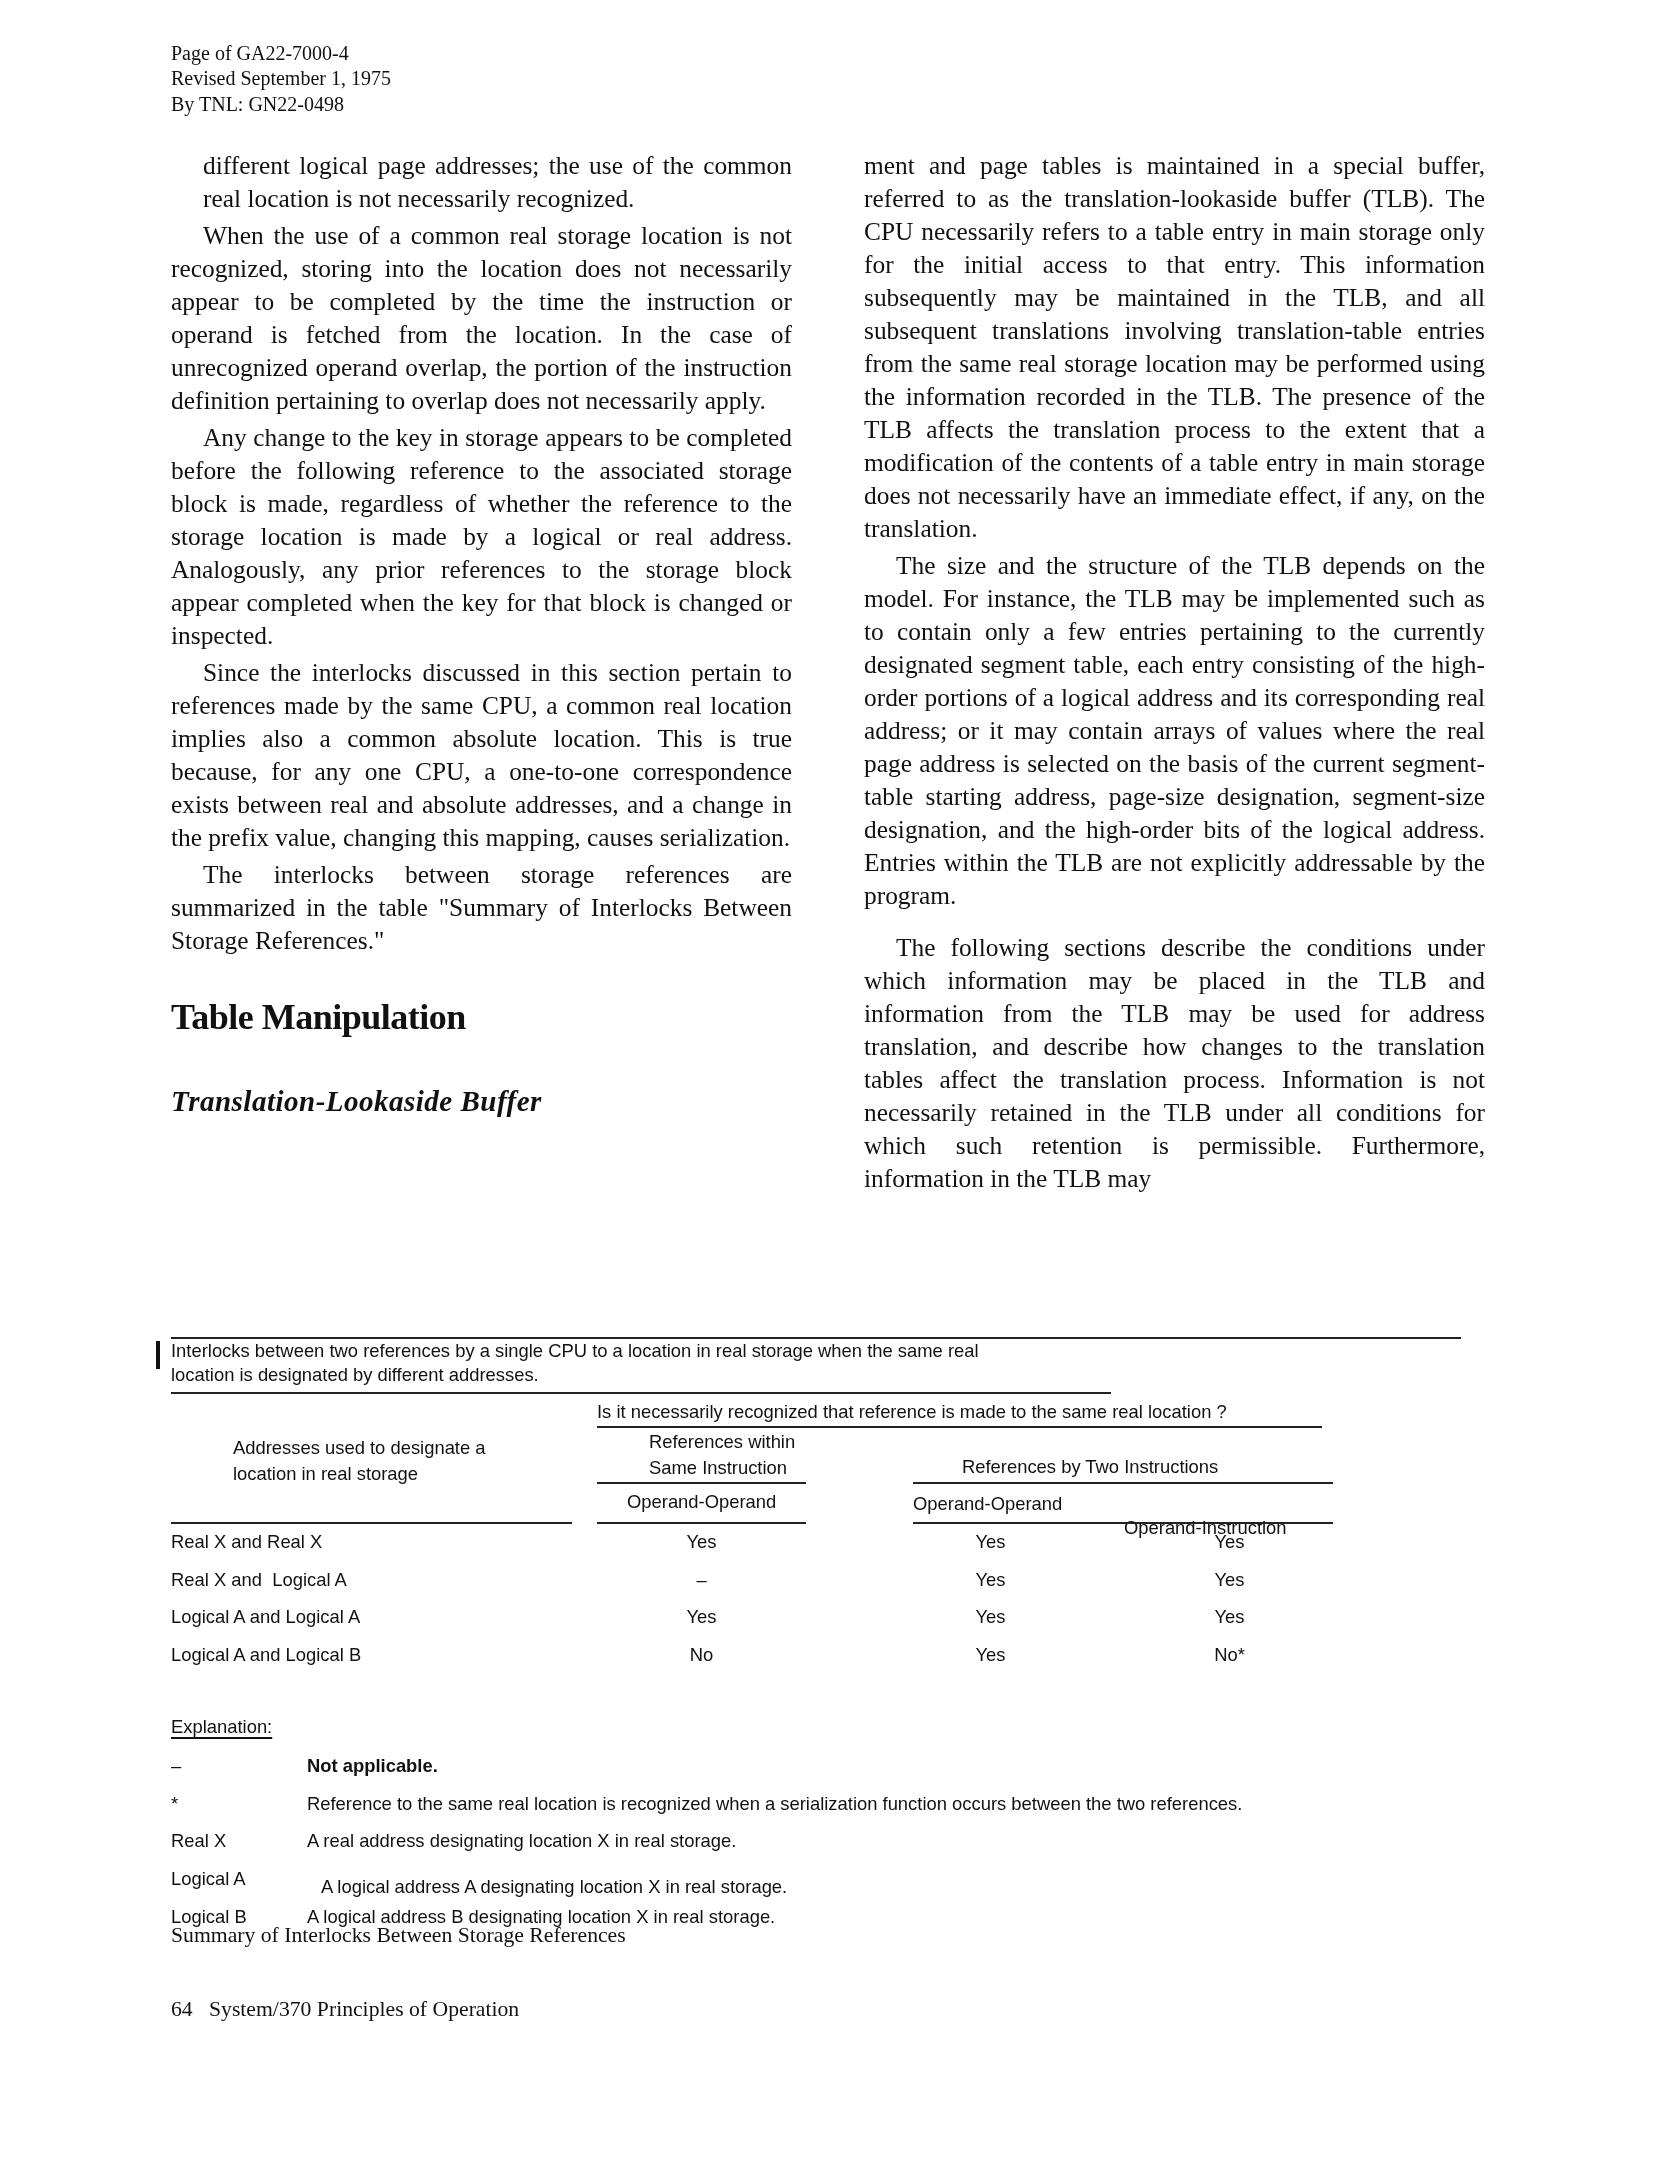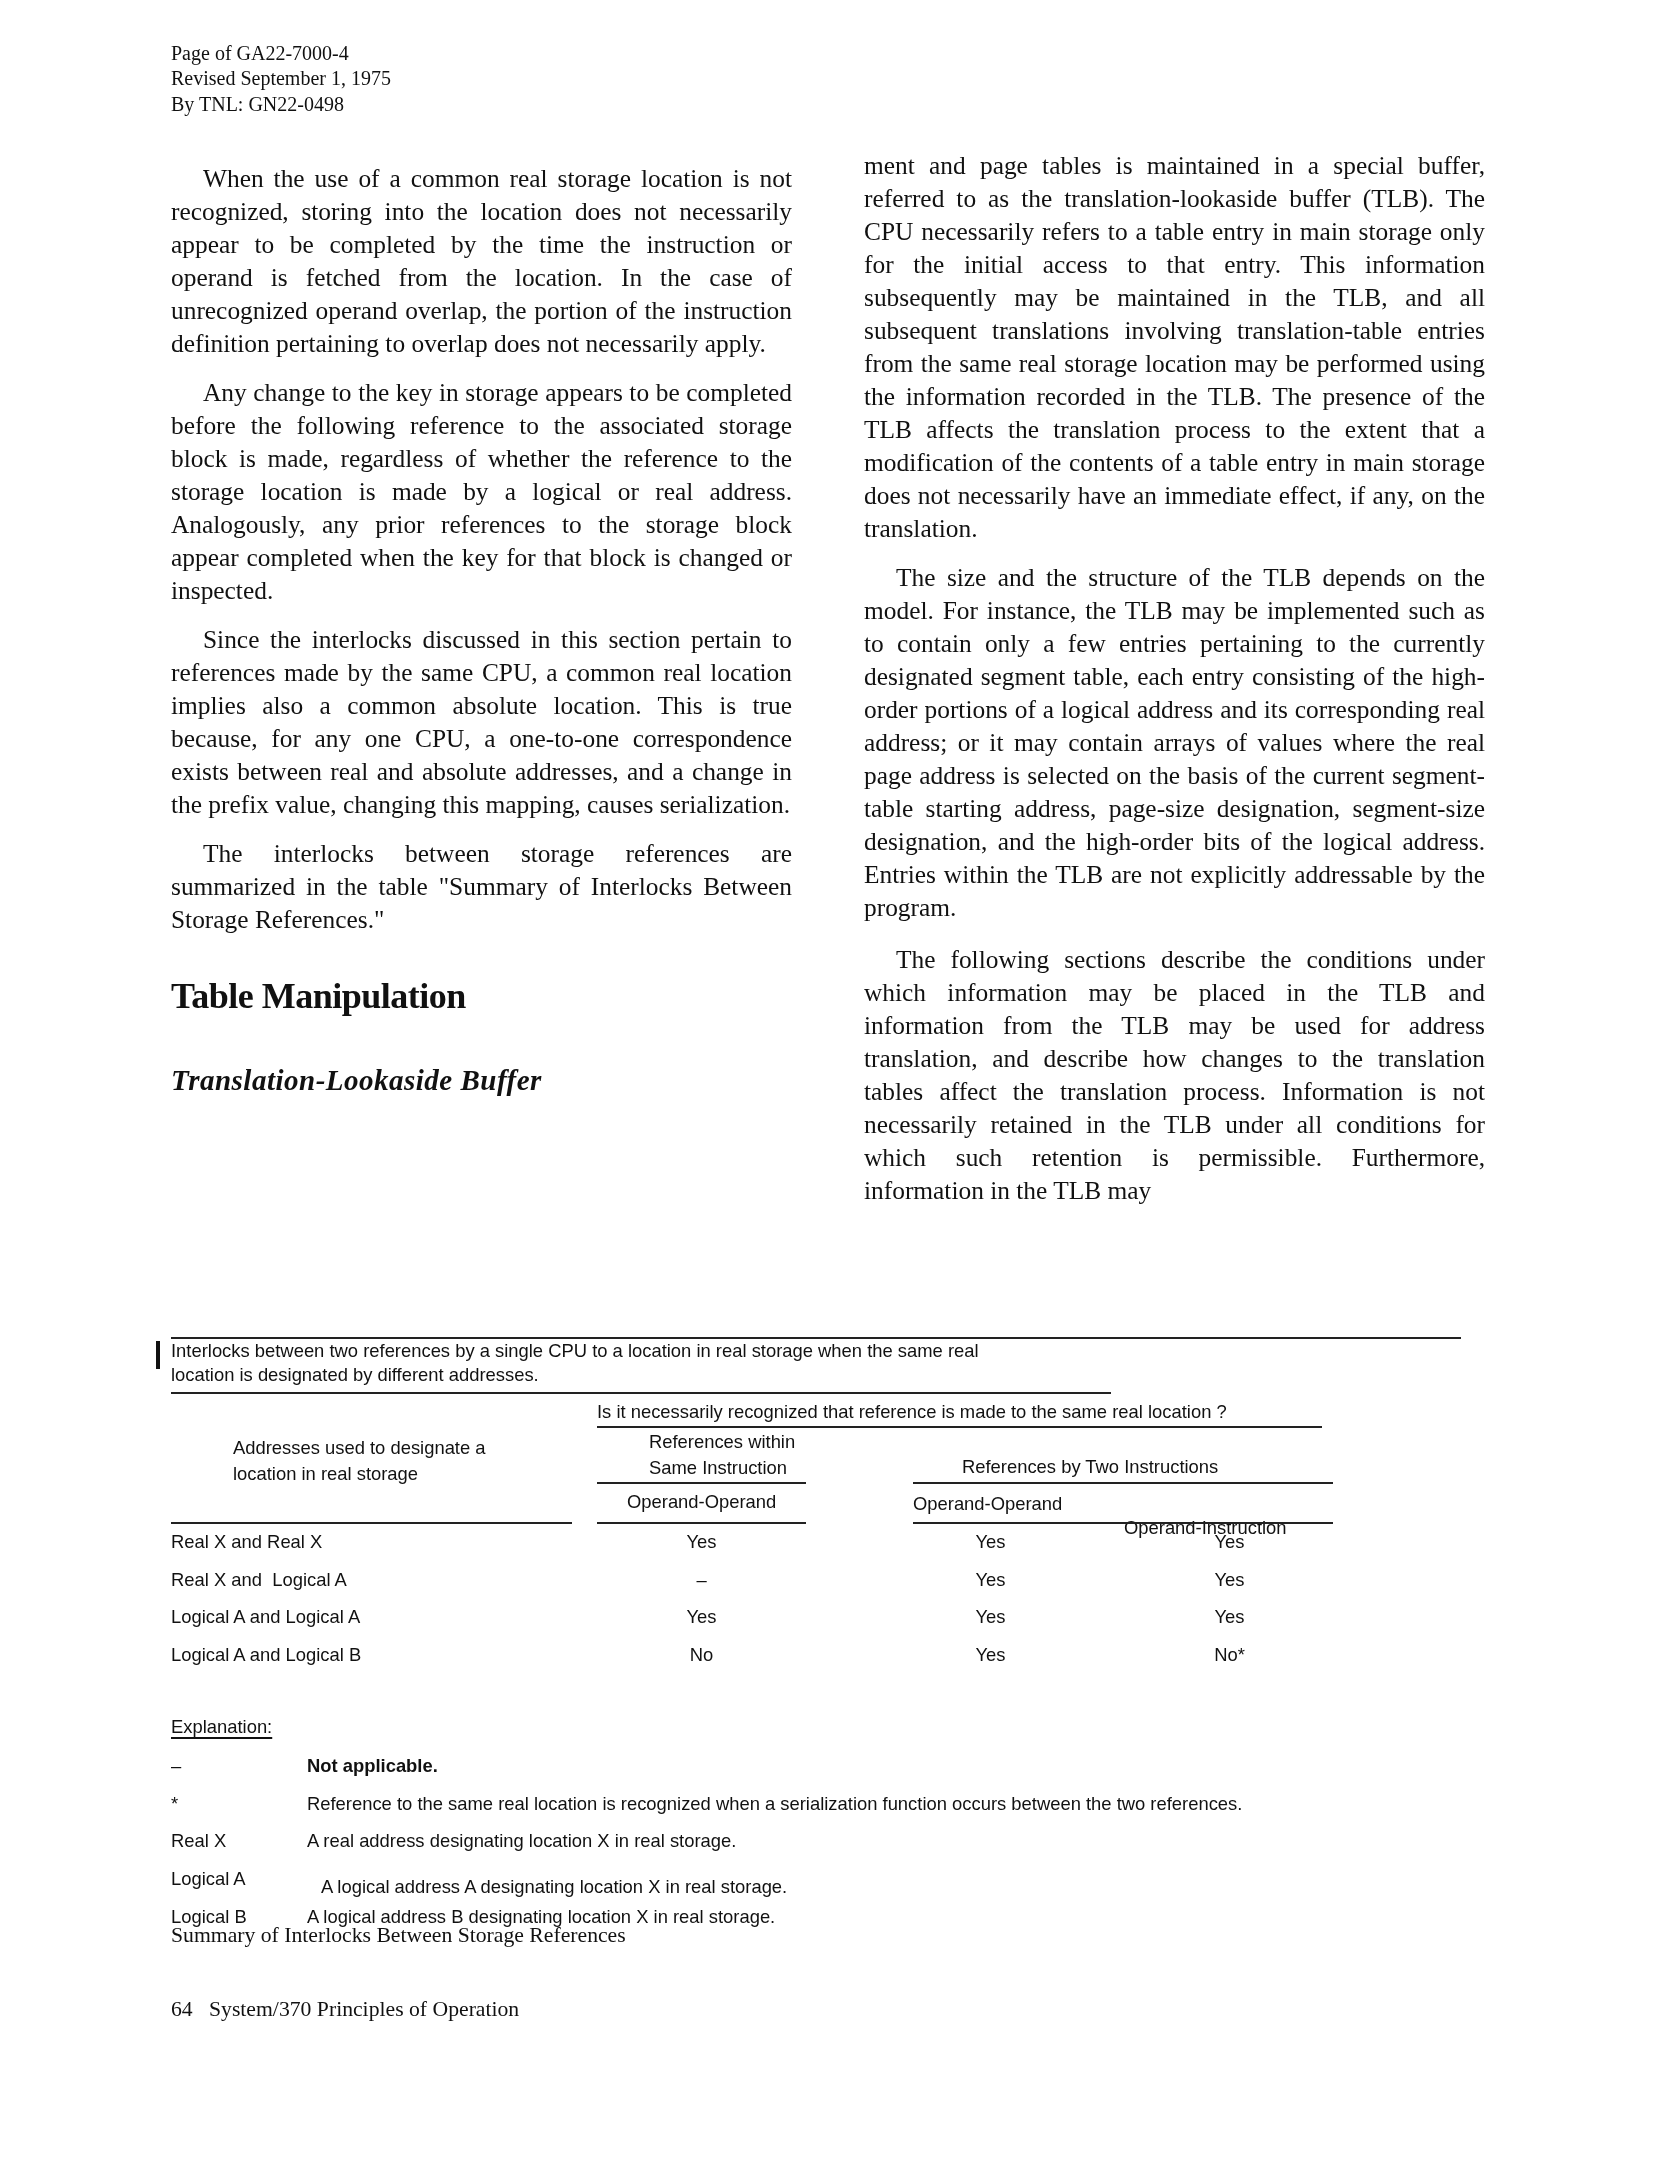--- a/index.html
+++ b/index.html
@@ -9,21 +9,21 @@
     .header { position: absolute; left: 171px; top: 41px; font-size: 20px; line-height: 25.4px; }
     .header div { white-space: nowrap; }
 
     .col { position: absolute; top: 149px; width: 621px; font-size: 25.4px; line-height: 33px; }
     .col-left { left: 171px; }
     .col-right { left: 864px; }
 
     .para { text-indent: 32px; text-align: justify; hyphens: none; }
     .para.noindent { text-indent: 0; }
     .para.inset { padding-left: 32px; text-indent: 0; }
-    .para + .para { margin-top: 16px; }
+    .para + .para { margin-top: 4px; }
     .gap-sm { margin-top: 5.6px; }
     .gap-md { margin-top: 13px; }
 
     .h1 { font-family: "Liberation Serif", serif; font-weight: bold; font-size: 36px; line-height: 41px; margin-top: 40px; letter-spacing: -0.5px; }
     .h2 { font-family: "Liberation Serif", serif; font-weight: bold; font-style: italic; font-size: 29px; line-height: 36px; margin-top: 45px; letter-spacing: 0.5px; }
 
     
     .tbl { position: absolute; left: 171px; top: 1322px; width: 1318px; font-family: "Liberation Sans", "DejaVu Sans", sans-serif; font-size: 18.4px; color: #111; }
     .change-bar { position: absolute; left: -15px; top: 19px; width: 3.8px; height: 28px; background: #111; }
     .rule { position: absolute; height: 1.9px; background: #222; }
@@ -41,20 +41,21 @@
 </head>
 <body>
 
 <div class="header">
   <div>Page of GA22-7000-4</div>
   <div>Revised September 1, 1975</div>
   <div>By TNL: GN22-0498</div>
 </div>
 
 <div class="col col-left">
+  <p class="para inset">different logical page addresses; the use of the common real location is not necessarily recognized.</p>
   <p class="para gap-md">When the use of a common real storage location is not recognized, storing into the location does not necessarily appear to be completed by the time the instruction or operand is fetched from the location. In the case of unrecognized operand overlap, the portion of the instruction definition pertaining to overlap does not necessarily apply.</p>
   <p class="para gap-sm">Any change to the key in storage appears to be completed before the following reference to the associated storage block is made, regardless of whether the reference to the storage location is made by a logical or real address. Analogously, any prior references to the storage block appear completed when the key for that block is changed or inspected.</p>
   <p class="para gap-md">Since the interlocks discussed in this section pertain to references made by the same CPU, a common real location implies also a common absolute location. This is true because, for any one CPU, a one-to-one correspondence exists between real and absolute addresses, and a change in the prefix value, changing this mapping, causes serialization.</p>
   <p class="para gap-sm">The interlocks between storage references are summarized in the table "Summary of Interlocks Between Storage References."</p>
   <h1 class="h1">Table Manipulation</h1>
   <h2 class="h2">Translation-Lookaside Buffer</h2>
 </div>
 
 <div class="col col-right">
   <p class="para noindent">ment and page tables is maintained in a special buffer, referred to as the translation-lookaside buffer (TLB). The CPU necessarily refers to a table entry in main storage only for the initial access to that entry. This information subsequently may be maintained in the TLB, and all subsequent translations involving translation-table entries from the same real storage location may be performed using the information recorded in the TLB. The presence of the TLB affects the translation process to the extent that a modification of the contents of a table entry in main storage does not necessarily have an immediate effect, if any, on the translation.</p>

